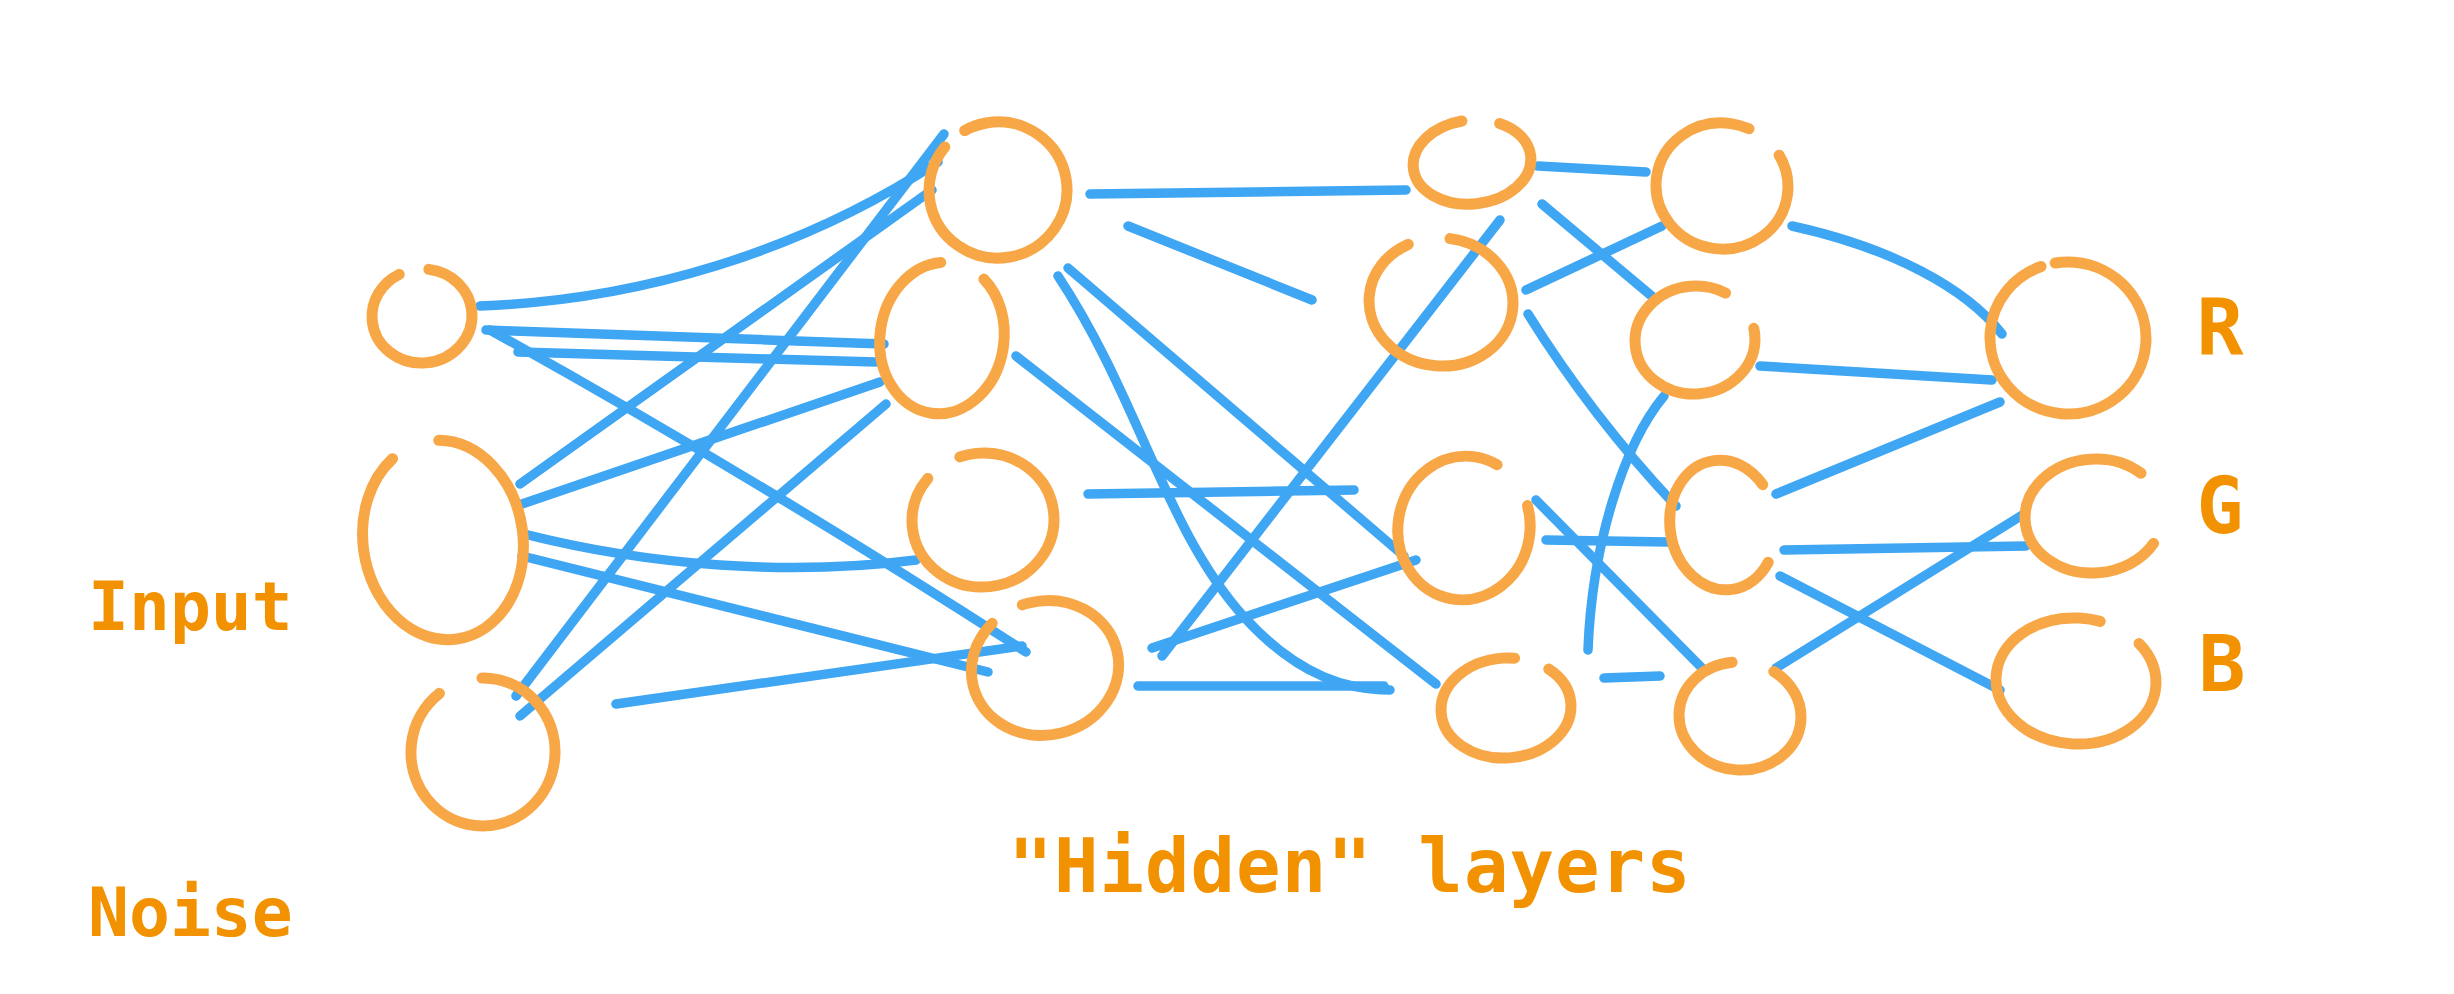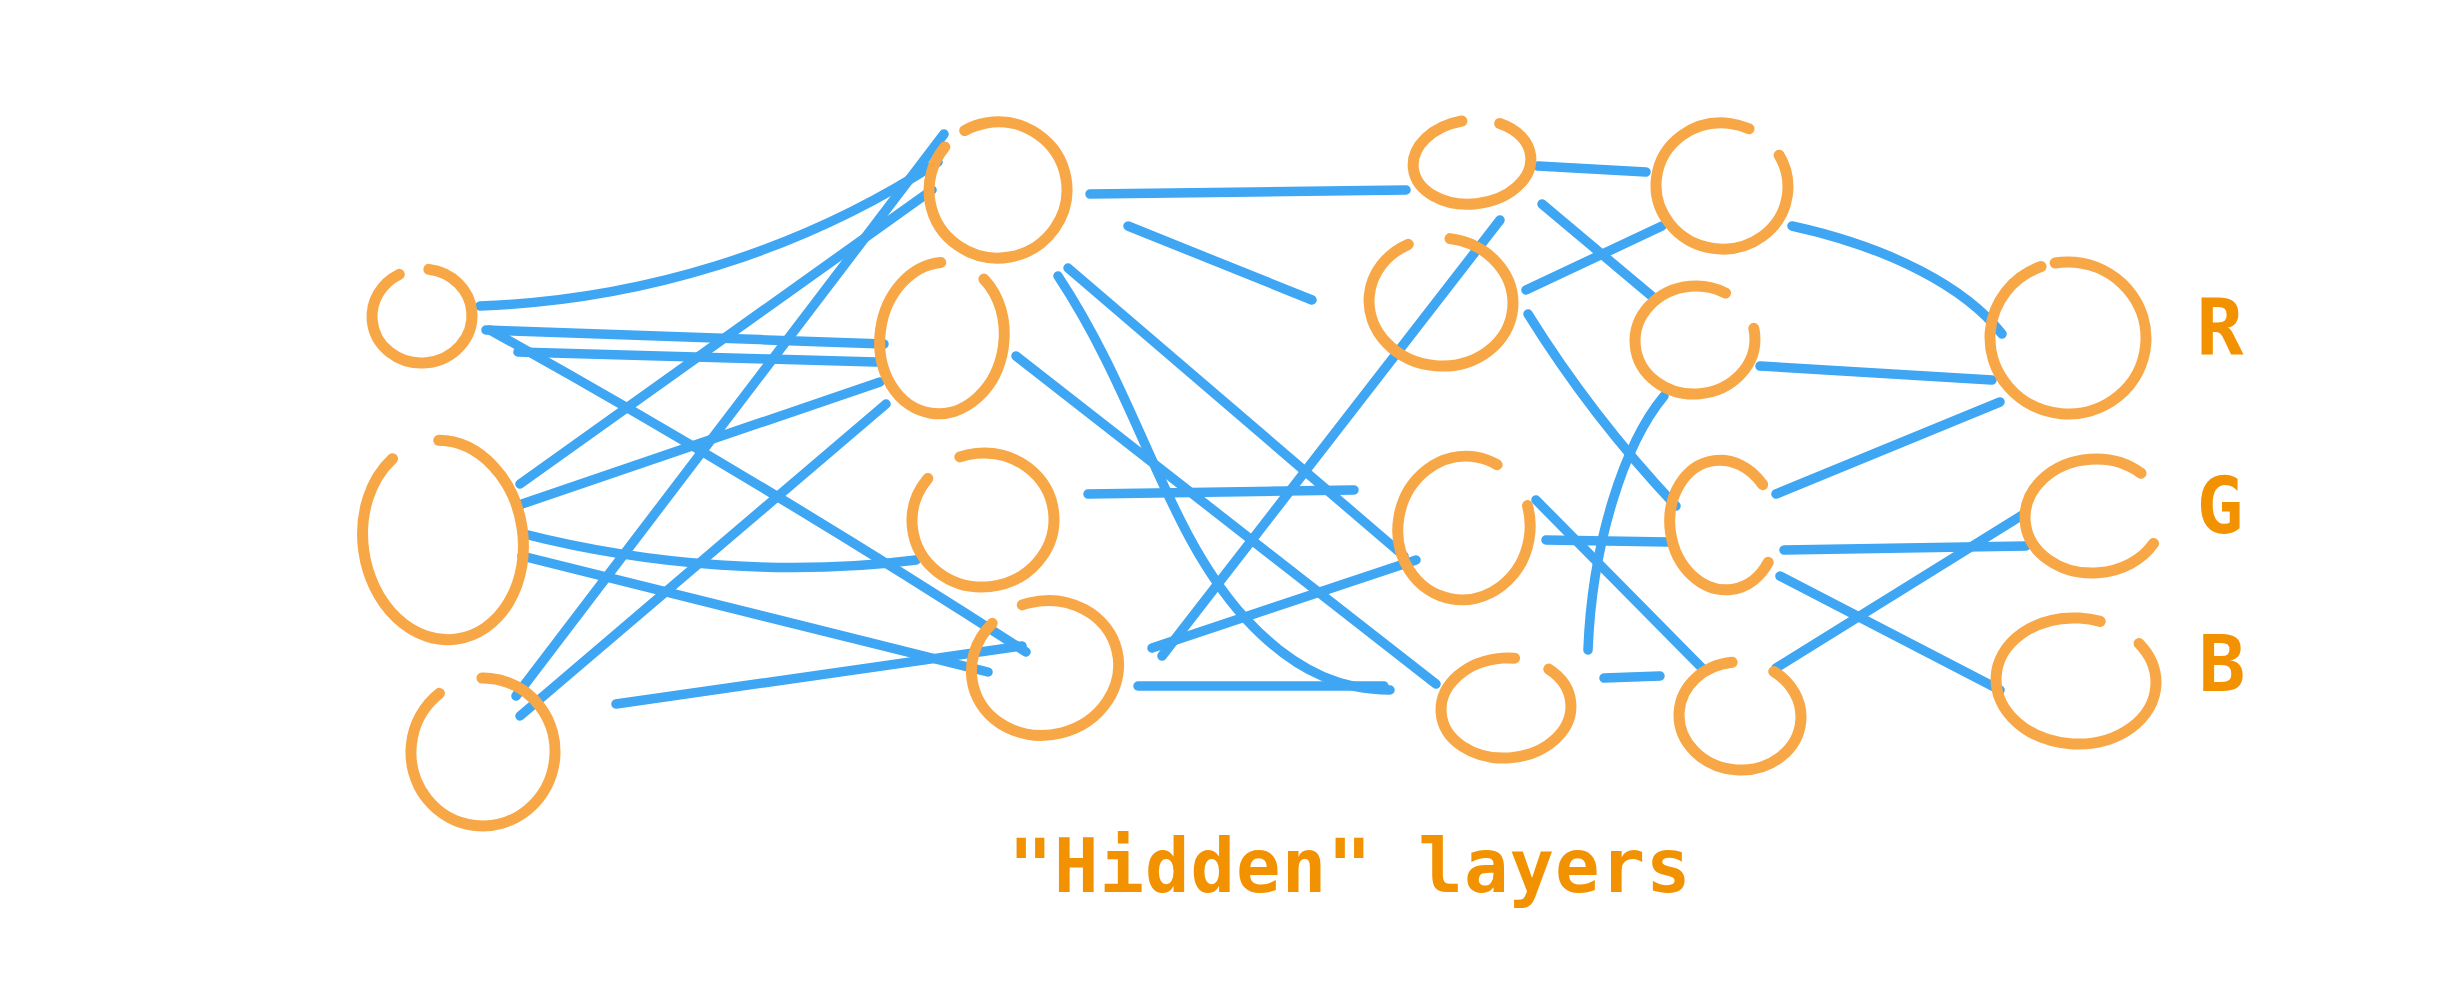--- a/index.html
+++ b/index.html
@@ -80,20 +80,22 @@
         <ellipse cx="1695" cy="340" rx="60" ry="54" pathLength="100" class="node" stroke-dasharray="87 13" stroke-dashoffset="1.8333333333333286" transform="rotate(-5 1695 340)"></ellipse>
         <ellipse cx="1723" cy="525" rx="53" ry="65" pathLength="100" class="node" stroke-dasharray="78 22" stroke-dashoffset="87.61111111111111" transform="rotate(-8 1723 525)"></ellipse>
         <ellipse cx="1740" cy="716" rx="61" ry="54" pathLength="100" class="node" stroke-dasharray="88 12" stroke-dashoffset="16.22222222222223" transform="rotate(4 1740 716)"></ellipse>
         <ellipse cx="2068" cy="338" rx="78" ry="76" pathLength="100" class="node" stroke-dasharray="97 3" stroke-dashoffset="29.055555555555543" transform="rotate(5 2068 338)"></ellipse>
         <ellipse cx="2094" cy="516" rx="69" ry="57" pathLength="100" class="node" stroke-dasharray="80 20" stroke-dashoffset="91.38888888888889" transform="rotate(-4 2094 516)"></ellipse>
         <ellipse cx="2076" cy="681" rx="80" ry="63" pathLength="100" class="node" stroke-dasharray="90 10" stroke-dashoffset="10.277777777777786" transform="rotate(3 2076 681)"></ellipse>
       </g>
   </svg>
 
   <div class="lbl lbl-input">
+    <div>Input</div>
+    <div>Noise</div>
   </div>
 
   <div class="lbl lbl-out" id="lbl-r" style="left: 2220px; top: 328px;">R</div>
   <div class="lbl lbl-out" id="lbl-g" style="left: 2220px; top: 506px;">G</div>
   <div class="lbl lbl-out" id="lbl-b" style="left: 2222px; top: 664px;">B</div>
 
   <div class="lbl lbl-caption" id="lbl-caption" style="left: 1350px; top: 866px;">"Hidden" layers</div>
 </div>
 
 </body></html>

